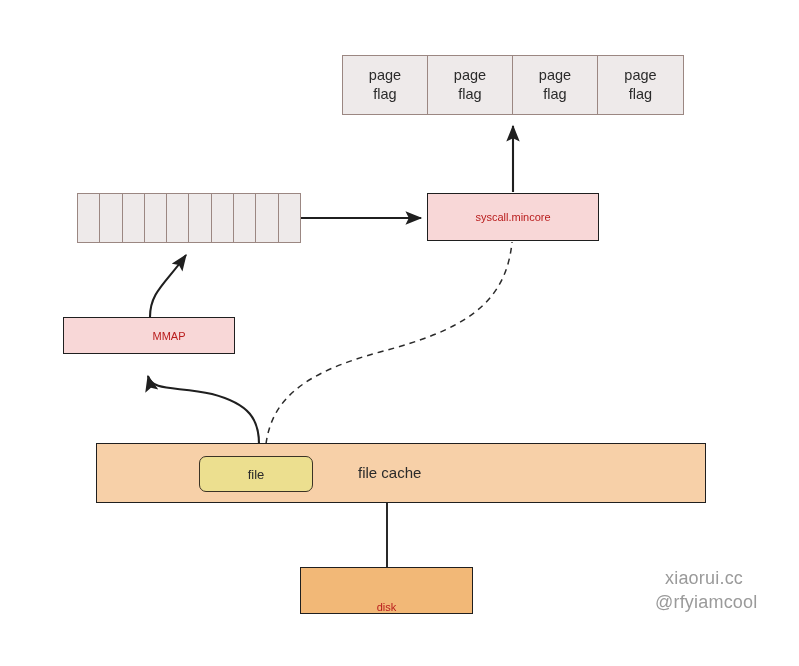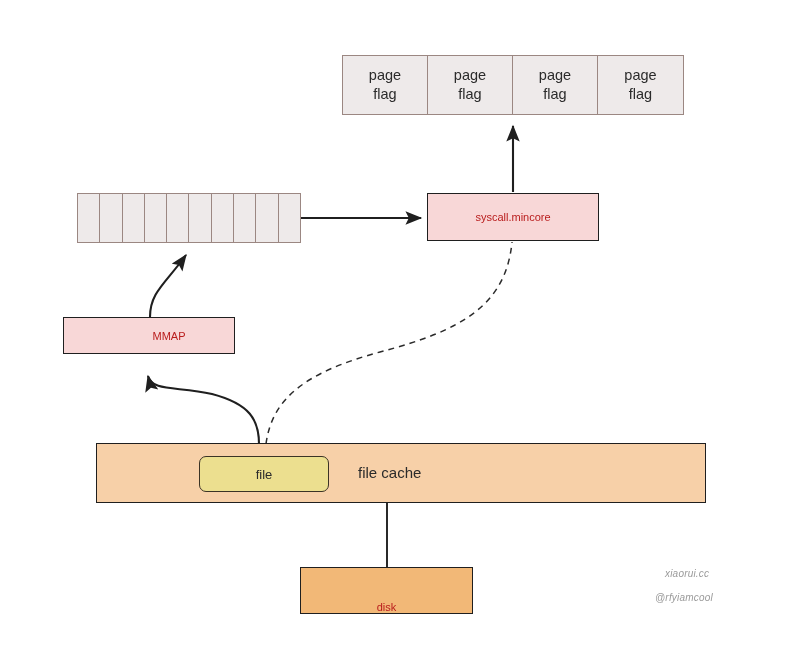--- a/index.html
+++ b/index.html
@@ -113,21 +113,21 @@
     width: 172px; height: 37px; padding-left: 40px;
   }
   #node-pagecache {
     left: 96px; top: 443px;
     width: 610px; height: 60px;
     justify-content: flex-start;
   }
   #node-file {
     position: absolute;
     left: 199px; top: 456px;
-    width: 130px; height: 36px;
+    width: 114px; height: 36px;
     font-size: 13px;
     box-sizing: border-box;
     display: flex;
     align-items: center;
     justify-content: center;
     color: #2b2b2b;
   }
   .pagecache-label {
     position: absolute;
     left: 358px;
@@ -137,23 +137,22 @@
   }
   #node-disk {
     left: 300px; top: 567px;
     width: 173px; height: 47px; align-items: flex-end;
   }
 
   
   .watermark {
     position: absolute;
     color: #9a9a9a;
-    font-size: 10px;
+    font-size: 18px;
     letter-spacing: 0.2px;
-    font-style: italic;
   }
   #wm-site { left: 665px; top: 568px; }
   #wm-handle { left: 655px; top: 592px; }
 </style>
 </head>
 <body>
 
 <div id="canvas">
 
   <svg class="edges" viewBox="0 0 799 666" xmlns="http://www.w3.org/2000/svg">

